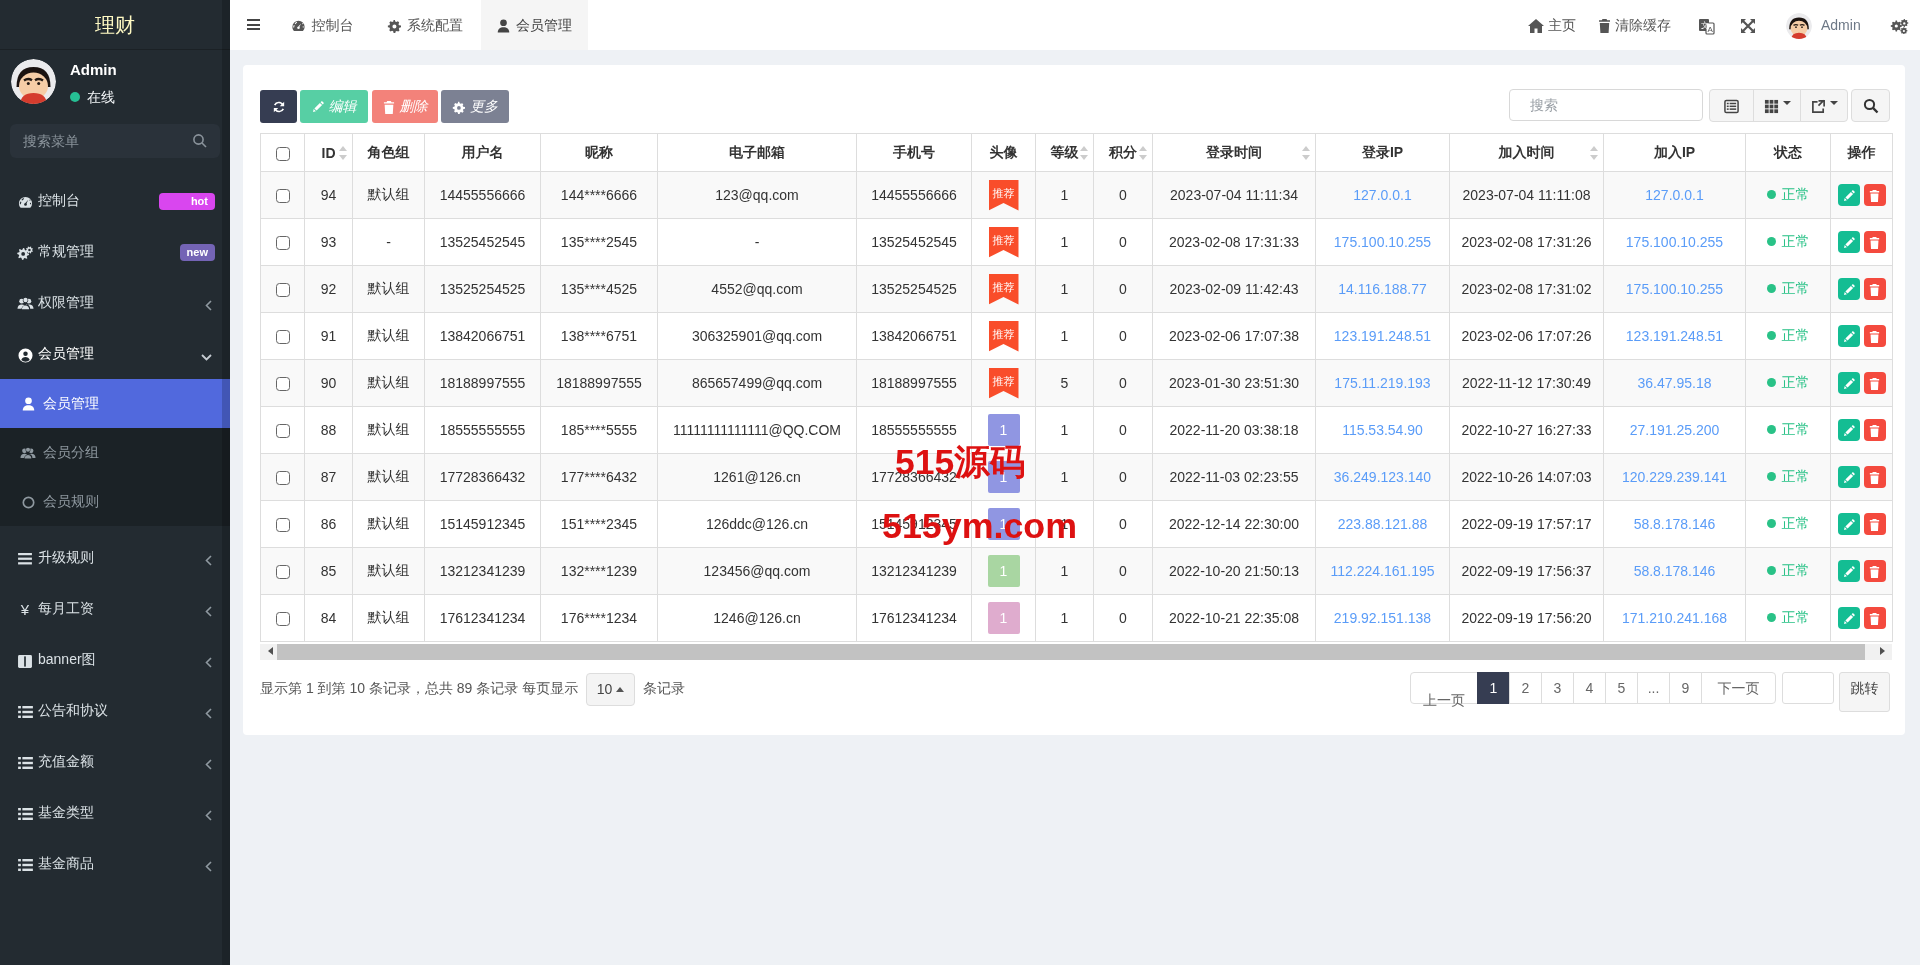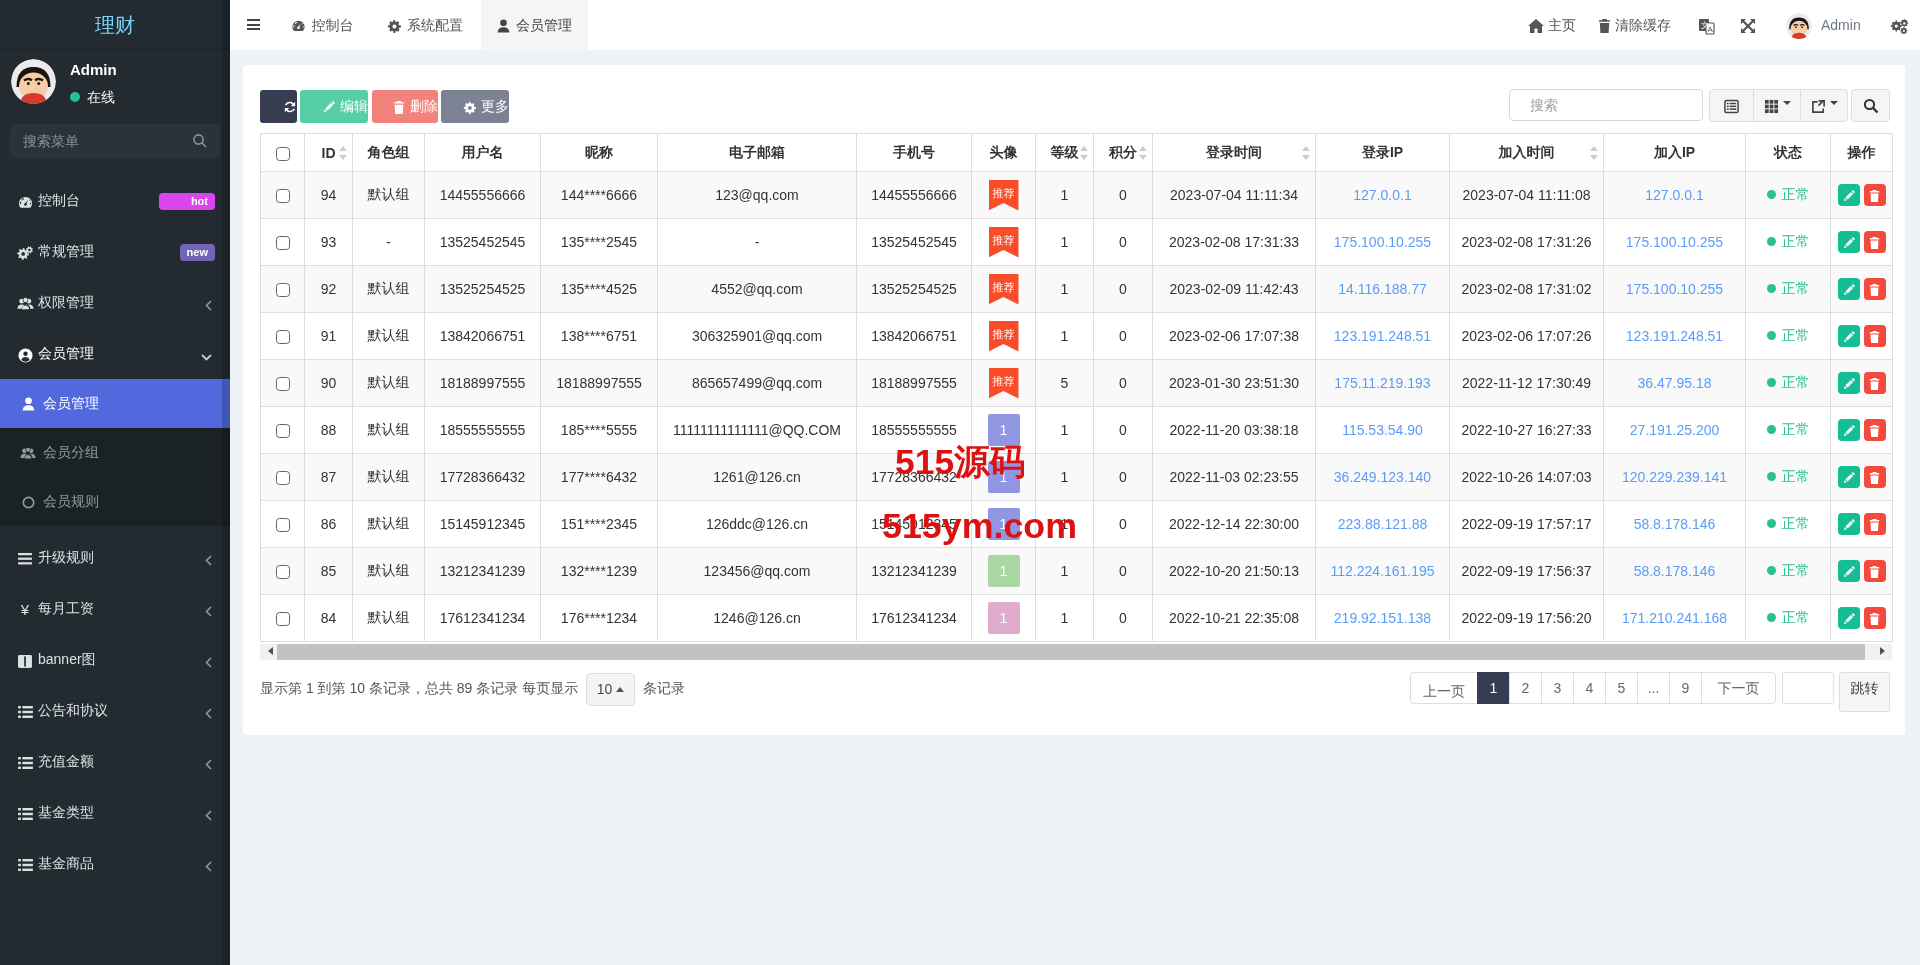--- a/index.html
+++ b/index.html
@@ -2,21 +2,21 @@
 <html lang="zh"><head>
 <meta charset="utf-8">
 <title>理财</title>
 <style>
 *{margin:0;padding:0;box-sizing:border-box;}
 html,body{width:1920px;height:965px;overflow:hidden;}
 body{font-family:"Liberation Sans",sans-serif;background:#eef1f5;position:relative;font-size:14px;color:#333;}
 
 .sidebar{position:absolute;left:0;top:0;width:230px;height:965px;background:#232b31;z-index:5;}
 .sidebar:after{content:"";position:absolute;right:0;top:0;width:8px;height:965px;background:rgba(0,0,0,0.18);}
-.brand{height:50px;line-height:50px;text-align:center;color:#7dd3fc;font-size:20px;background:#232b31;border-bottom:1px solid #1b2125;}
+.brand{height:50px;line-height:50px;text-align:center;color:#fef9c3;font-size:20px;background:#232b31;border-bottom:1px solid #1b2125;}
 .userpanel{position:relative;height:74px;}
 .avatar1{position:absolute;left:11px;top:9px;width:45px;height:45px;border-radius:50%;overflow:hidden;}
 .uname{position:absolute;left:70px;top:11px;color:#fff;font-weight:bold;font-size:15px;}
 .ustatus{position:absolute;left:70px;top:39px;color:#f2f5f7;font-size:14px;}
 .ustatus .dot{display:inline-block;width:10px;height:10px;border-radius:50%;background:#26bf94;margin-right:7px;}
 .msearch{position:absolute;left:10px;top:124px;width:210px;height:34px;background:#2a323a;border-radius:6px;color:#8a939b;font-size:14px;line-height:34px;padding-left:13px;}
 .msearch svg{position:absolute;right:12px;top:9px;}
 .menu{position:absolute;left:0;top:175px;width:230px;}
 .mi{position:relative;height:51px;line-height:51px;color:#dbe2e6;font-size:14px;padding-left:15px;white-space:nowrap;}
 .mi .ic{display:inline-block;width:20px;margin-right:3px;text-align:center;vertical-align:middle;}
@@ -34,21 +34,21 @@
 .hamb{position:absolute;left:17px;top:19px;width:13px;height:11px;}
 .hamb div{height:2px;background:#444;margin-bottom:2.5px;}
 .ntab{position:absolute;top:0;height:50px;line-height:50px;color:#555;font-size:14px;}
 .ntab .ic{margin-right:6px;}
 .ntab.active{background:#f5f5f5;color:#444;}
 .nitem{position:absolute;top:0;height:39px;line-height:50px;color:#555;font-size:14px;white-space:nowrap;}
 .avatar2{width:26px;height:26px;border-radius:50%;overflow:hidden;display:inline-block;vertical-align:middle;margin-right:9px;}
 .avatar2 svg{display:block;width:26px;height:26px;}
 
 .panel{position:absolute;left:243px;top:65px;width:1662px;height:670px;background:#fff;border-radius:4px;}
-.btn{display:inline-block;height:33px;line-height:33px;border-radius:3px;color:#fff;font-size:14px;text-align:right;vertical-align:top;}
+.btn{display:inline-block;height:33px;line-height:33px;border-radius:3px;color:#fff;font-size:14px;text-align:center;vertical-align:top;font-style:italic;}
 #btn-refresh{position:absolute;left:17px;top:25px;width:37px;background:#363d52;}
 #btn-edit{position:absolute;left:57px;top:25px;width:68px;background:#57cfa4;}
 #btn-del{position:absolute;left:129px;top:25px;width:66px;background:#f3827a;}
 #btn-more{position:absolute;left:198px;top:25px;width:68px;background:#7c8193;}
 .btn .bic{margin-right:5px;}
 #srch{position:absolute;left:1266px;top:24px;width:194px;height:32px;border:1px solid #d8d8d8;border-radius:4px;line-height:30px;color:#9aa0a6;padding-left:20px;font-size:14px;background:#fff;}
 .tgroup{position:absolute;left:1466px;top:24px;height:33px;}
 .tbtn{display:inline-block;width:45px;height:33px;border:1px solid #ddd;background:#f5f5f5;text-align:center;line-height:31px;vertical-align:top;margin-left:-1px;}
 .tbtn.first{border-radius:4px 0 0 4px;margin-left:0;}
 .caret{display:inline-block;width:0;height:0;border:4px solid transparent;border-top:4.6px solid #444;vertical-align:1px;margin-left:4px;}
@@ -75,21 +75,21 @@
 .abtn.e{background:#14bd93;margin-right:4px;}
 .abtn.d{background:#f44a3e;}
 
 .hscroll{position:absolute;left:17px;top:579px;width:1632px;height:16px;background:#f1f1f1;}
 .hthumb{position:absolute;left:17px;top:0;width:1588px;height:16px;background:#c2c2c2;}
 .harrow{position:absolute;top:0;width:16px;height:16px;line-height:16px;text-align:center;color:#555;font-size:9px;}
 
 .pinfo{position:absolute;left:17px;top:607px;height:33px;line-height:33px;color:#555;font-size:14px;}
 .psize{display:inline-block;width:49px;height:33px;border:1px solid #ddd;border-radius:4px;text-align:center;line-height:31px;color:#444;margin:0 4px;vertical-align:middle;background:#f4f4f4;}
 .pag{position:absolute;top:607px;left:1168px;height:32px;}
-.pbtn{display:inline-block;height:32px;line-height:30px;border:1px solid #ddd;background:#fff;color:#666;text-align:center;vertical-align:top;margin-left:-1px;font-size:14px;padding:3px 12px;}
+.pbtn{display:inline-block;height:32px;line-height:30px;border:1px solid #ddd;background:#fff;color:#666;text-align:center;vertical-align:top;margin-left:-1px;font-size:14px;padding:12px 12px;}
 .pbtn.num{width:33px;padding:0;}
 .pbtn.act{background:#363d52;color:#fff;border-color:#363d52;}
 .pjump-in{position:absolute;left:1539px;top:607px;width:52px;height:32px;border:1px solid #ddd;border-radius:3px;background:#fff;}
 .pjump-btn{position:absolute;left:1596px;top:607px;width:51px;height:40px;line-height:30px;border:1px solid #ddd;border-radius:3px;background:#f5f5f5;text-align:center;color:#444;font-size:14px;}
 
 .wm1{position:absolute;left:895px;top:406.5px;font-size:35.5px;font-weight:bold;color:#dd1111;z-index:9;margin-top:32px;}
 .wm2{position:absolute;left:858px;top:506px;font-size:35.8px;font-weight:bold;color:#dd1111;z-index:9;padding-left:24px;}
 </style>
 </head>
 <body>

